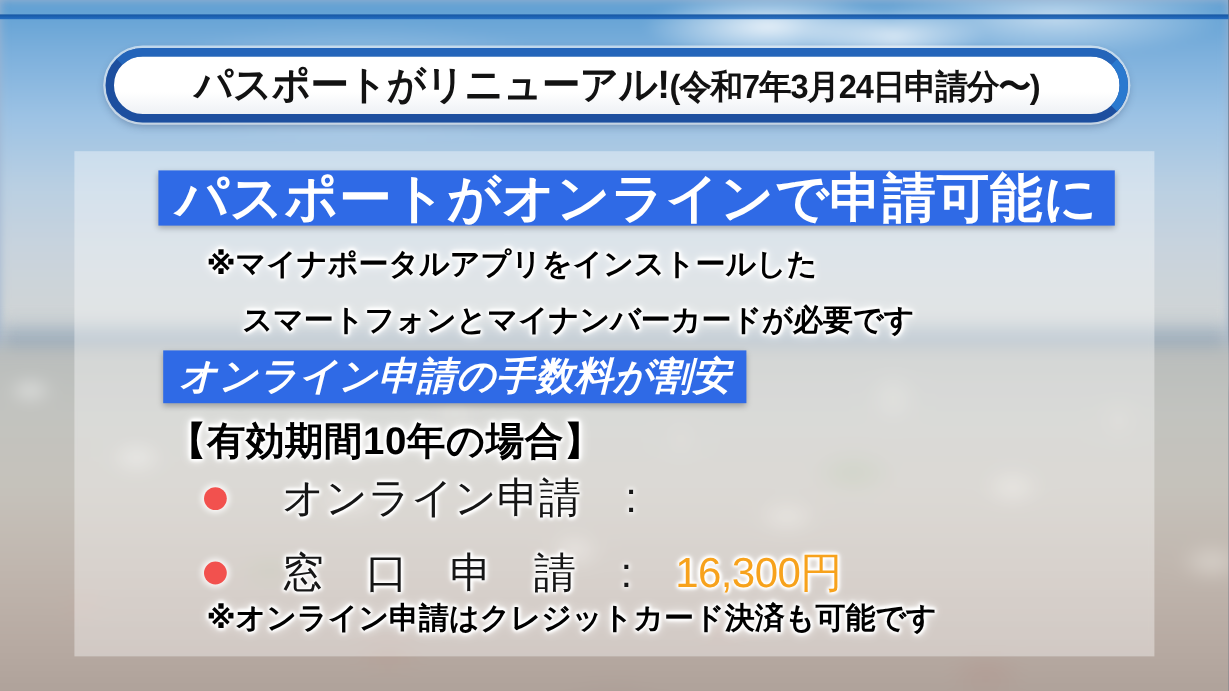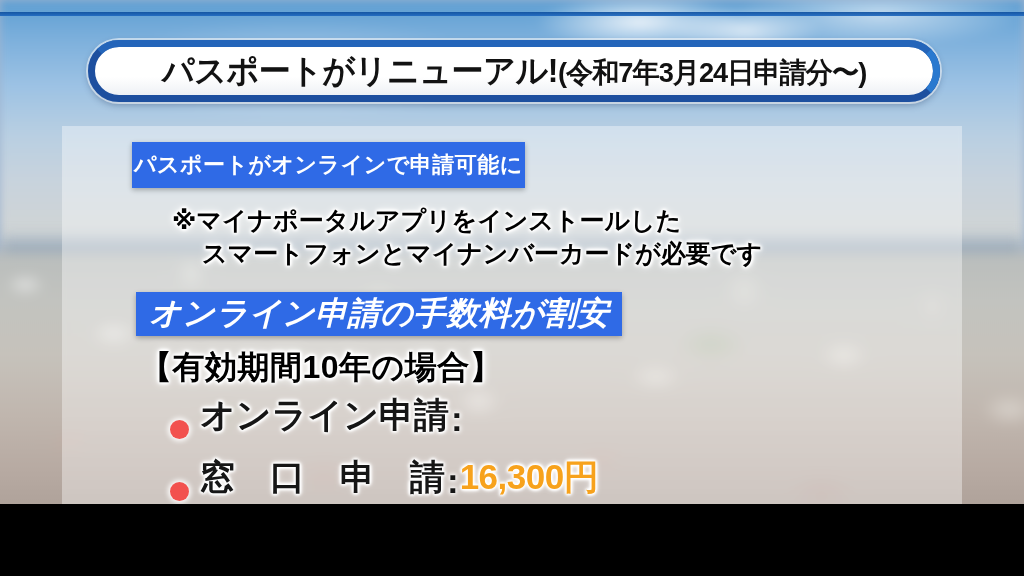--- a/index.html
+++ b/index.html
@@ -5,21 +5,21 @@
 <style>
   html, body {
     margin: 0;
     padding: 0;
     background: #000;
   }
 
   #stage {
     position: relative;
     width: 1024px;
-    height: 504px;
+    height: 576px;
     overflow: hidden;
     font-family: "Liberation Sans", "DejaVu Sans", sans-serif;
     background: #9fb4cf;
   }
 
   
   .bg-layer {
     position: absolute;
     inset: 0;
   }
@@ -168,22 +168,22 @@
     font-weight: 700;
     display: flex;
     align-items: center;
     white-space: nowrap;
     box-shadow: 0 2px 5px rgba(0,0,0,.28);
   }
   .banner-1 {
     left: 132px;
     top: 142px;
     height: 46px;
-    padding: 0 2px;
-    font-size: 22px;
+    padding: 0 14px;
+    font-size: 44px;
     letter-spacing: 0.5px;
   }
   .banner-2 {
     left: 136px;
     top: 292px;
     height: 44px;
     padding: 0 13px;
     font-size: 32px;
     letter-spacing: 0.5px;
     font-style: italic;
@@ -201,37 +201,38 @@
   }
 
   .note-1 {
     position: absolute;
     left: 172px;
     top: 204px;
     font-size: 25px;
     font-weight: 700;
     line-height: 33px;
   }
-  .note-1 .line2 { padding-left: 30px; }
+  .note-1 .line2 { padding-left: 30px; margin-top: 14px; }
 
   .bracket-line {
     position: absolute;
     left: 140px;
     top: 346px;
     font-size: 32px;
     font-weight: 700;
     letter-spacing: 0.5px;
   }
 
   .fee-row {
     position: absolute;
     display: flex;
-    align-items: flex-end;
+    align-items: center;
     font-size: 35px;
-    font-weight: 700;
+    font-weight: 400;
+    gap: 35px;
   }
   .fee-row-1 { left: 170px; top: 392px; }
   .fee-row-2 { left: 170px; top: 443px; margin-top: 11px; }
 
   .dot {
     width: 19px;
     height: 19px;
     border-radius: 50%;
     background: #f2514e;
     margin-right: 11px;
@@ -305,14 +306,15 @@
     <span class="fee-colon">:</span>
   </div>
 
   <div class="fee-row fee-row-2">
     <span class="dot"></span>
     <span class="fee-label">窓　口　申　請</span>
     <span class="fee-colon">:</span>
     <span class="fee-amount">16,300円</span>
   </div>
 
+  <div class="note-2 glow">※オンライン申請はクレジットカード決済も可能です</div>
 
 </div>
 
 </body></html>

